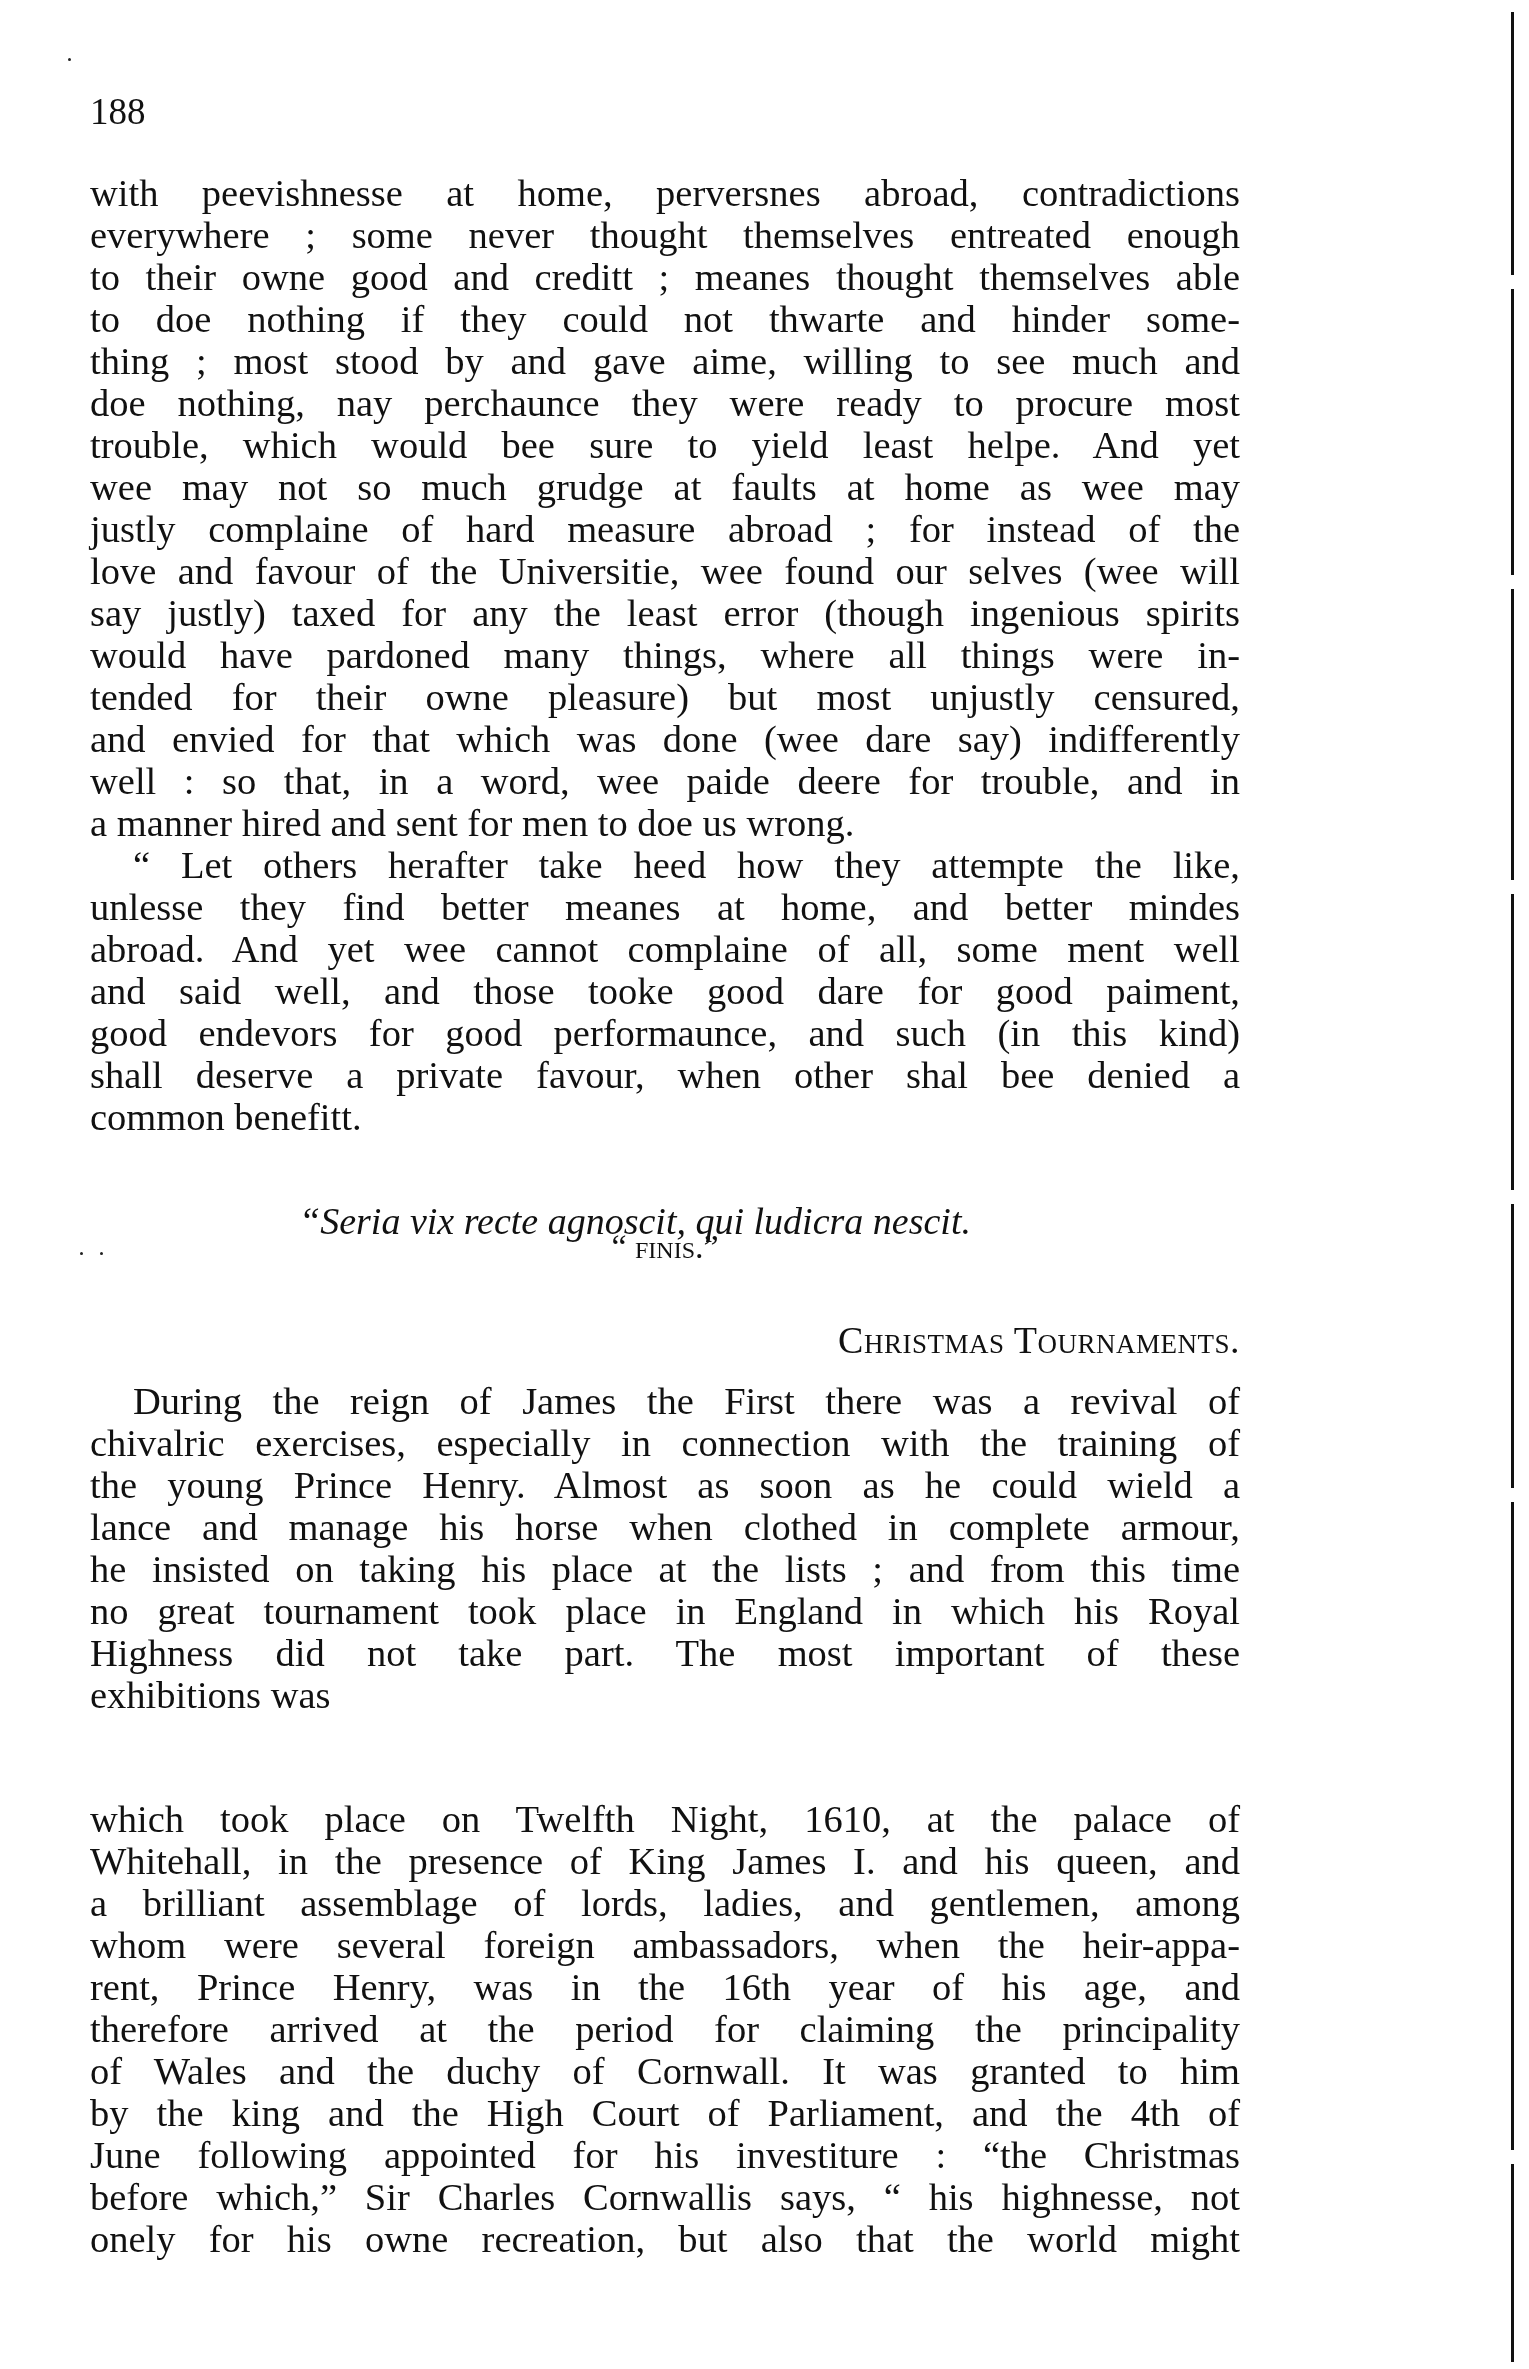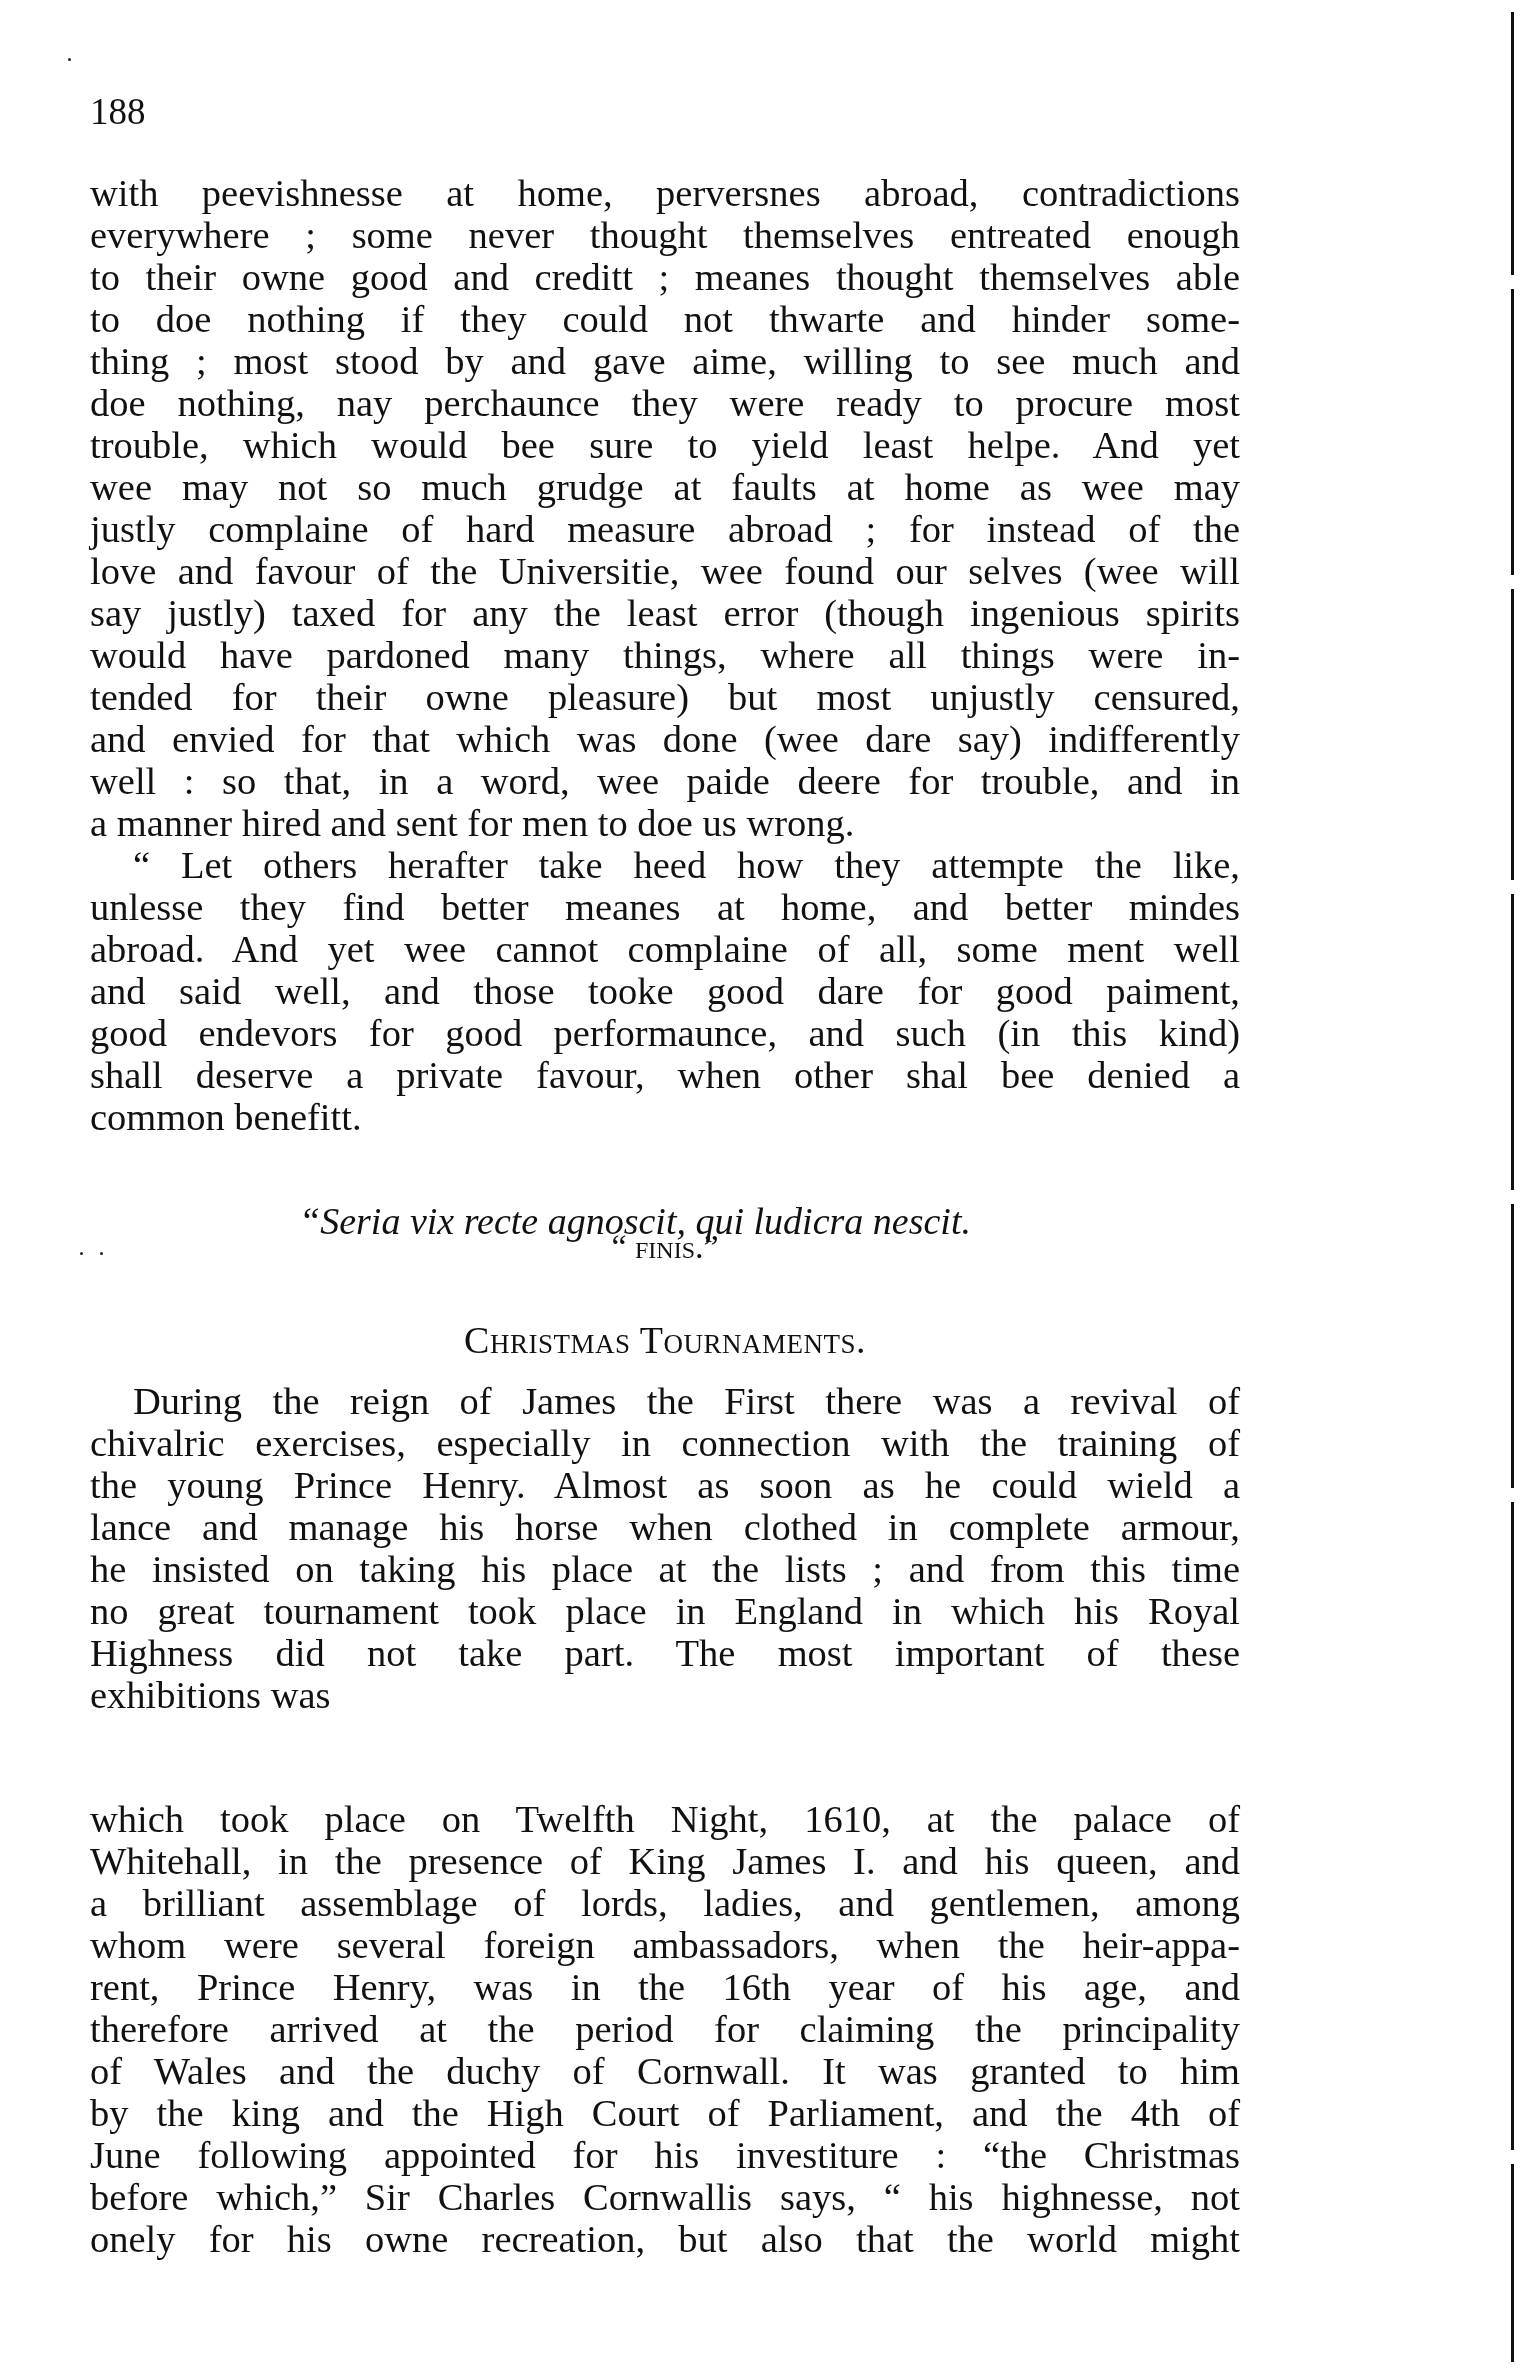--- a/index.html
+++ b/index.html
@@ -7,21 +7,21 @@
   .page { position: absolute; left: 0; top: 0; width: 1529px; height: 2369px; }
   .folio { position: absolute; top: 90px; left: 90px; font-size: 37px; }
   .running-head { position: absolute; top: 93px; left: 0; width: 1330px; text-align: center; font-size: 36px; font-style: italic; letter-spacing: 1px; }
   .line { position: absolute; left: 90px; width: 1150px; font-size: 38.5px; line-height: 42px; height: 42px; white-space: nowrap; text-align: justify; text-align-last: justify; }
   .line.last { text-align-last: left; }
   .line.indent { left: 133px; width: 1107px; }
   .centered { position: absolute; left: 90px; width: 1150px; text-align: center; font-size: 38px; white-space: nowrap; }
   .latin { font-style: italic; left: 60px; margin-top: 42px; }
   .finis { font-size: 34px; text-align: center; }
   .finis-sc { font-variant: small-caps; }
-  .heading { font-variant: small-caps; font-size: 38px; letter-spacing: 0.5px; }
+  .heading { font-variant: small-caps; font-size: 38px; letter-spacing: 0.5px; text-align: right; }
   .binding { position: absolute; left: 1511px; top: 12px; width: 3px; height: 2350px; background: #111; }
   .binding-break { position: absolute; left: 1508px; width: 8px; height: 14px; background: #fff; }
   .speck { position: absolute; width: 3px; height: 3px; background: #222; border-radius: 50%; }
 </style>
 </head>
 <body>
 
 <div class="page">
 
   <div class="folio">188</div>

